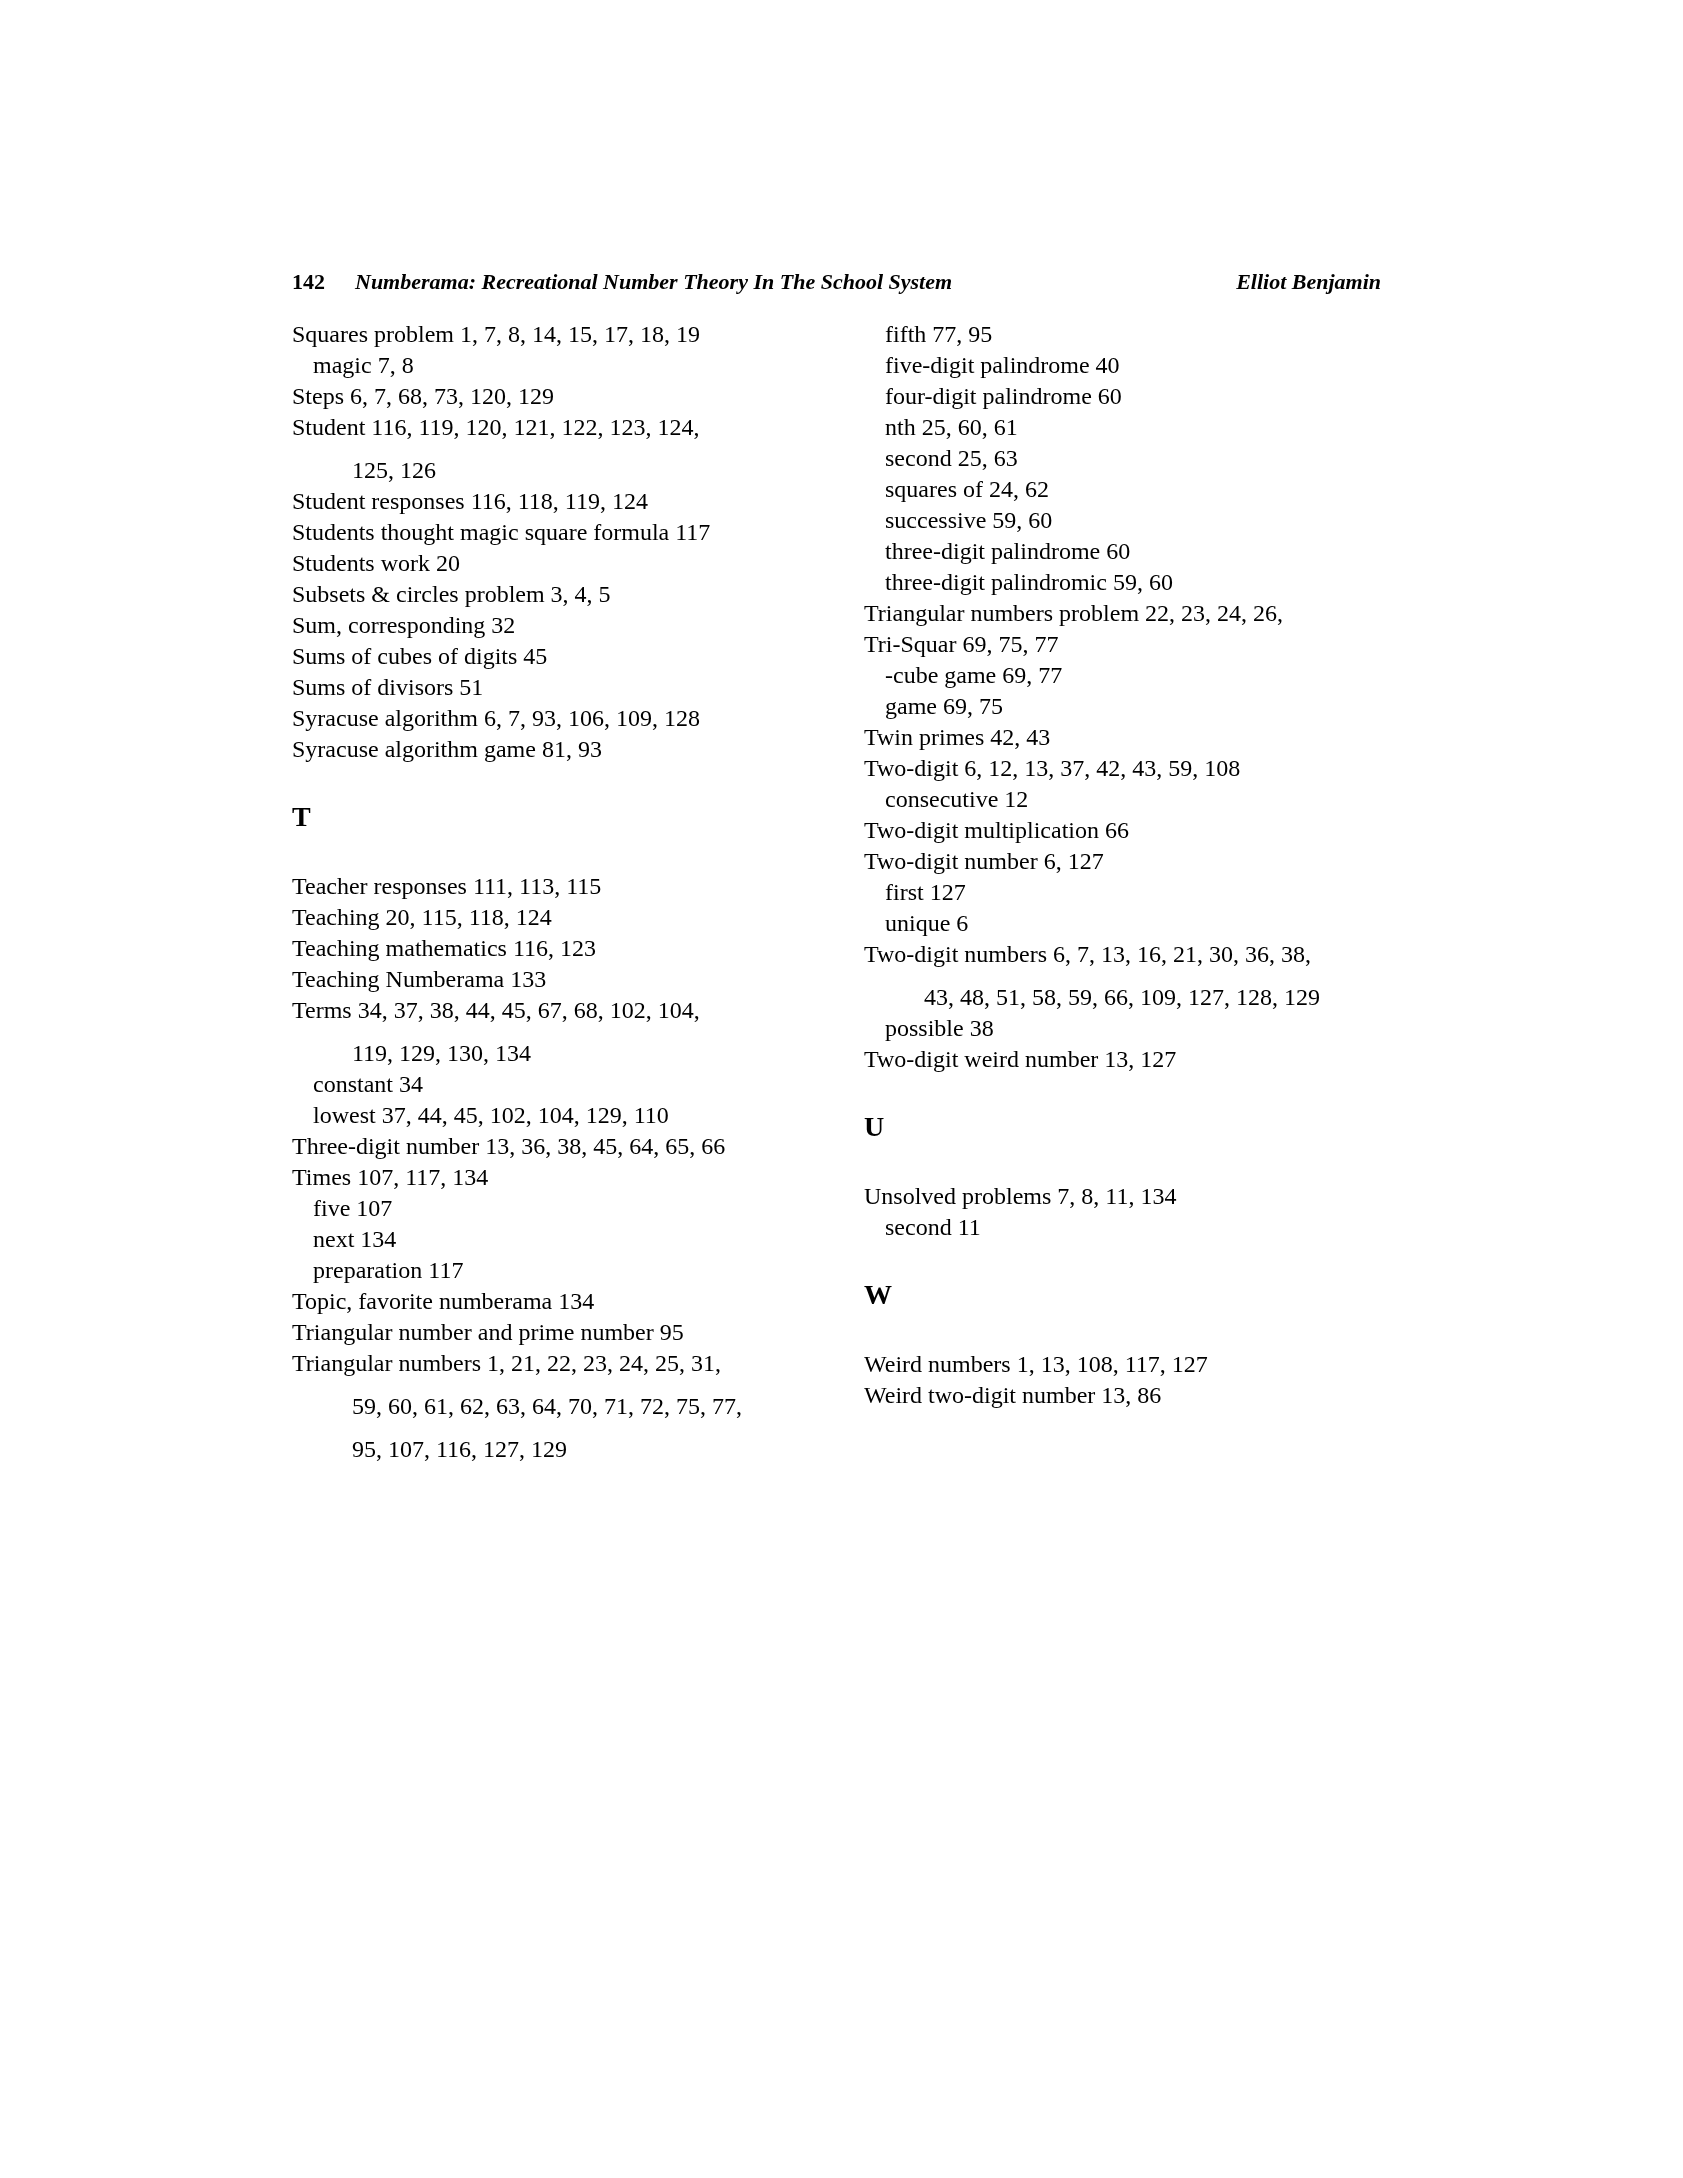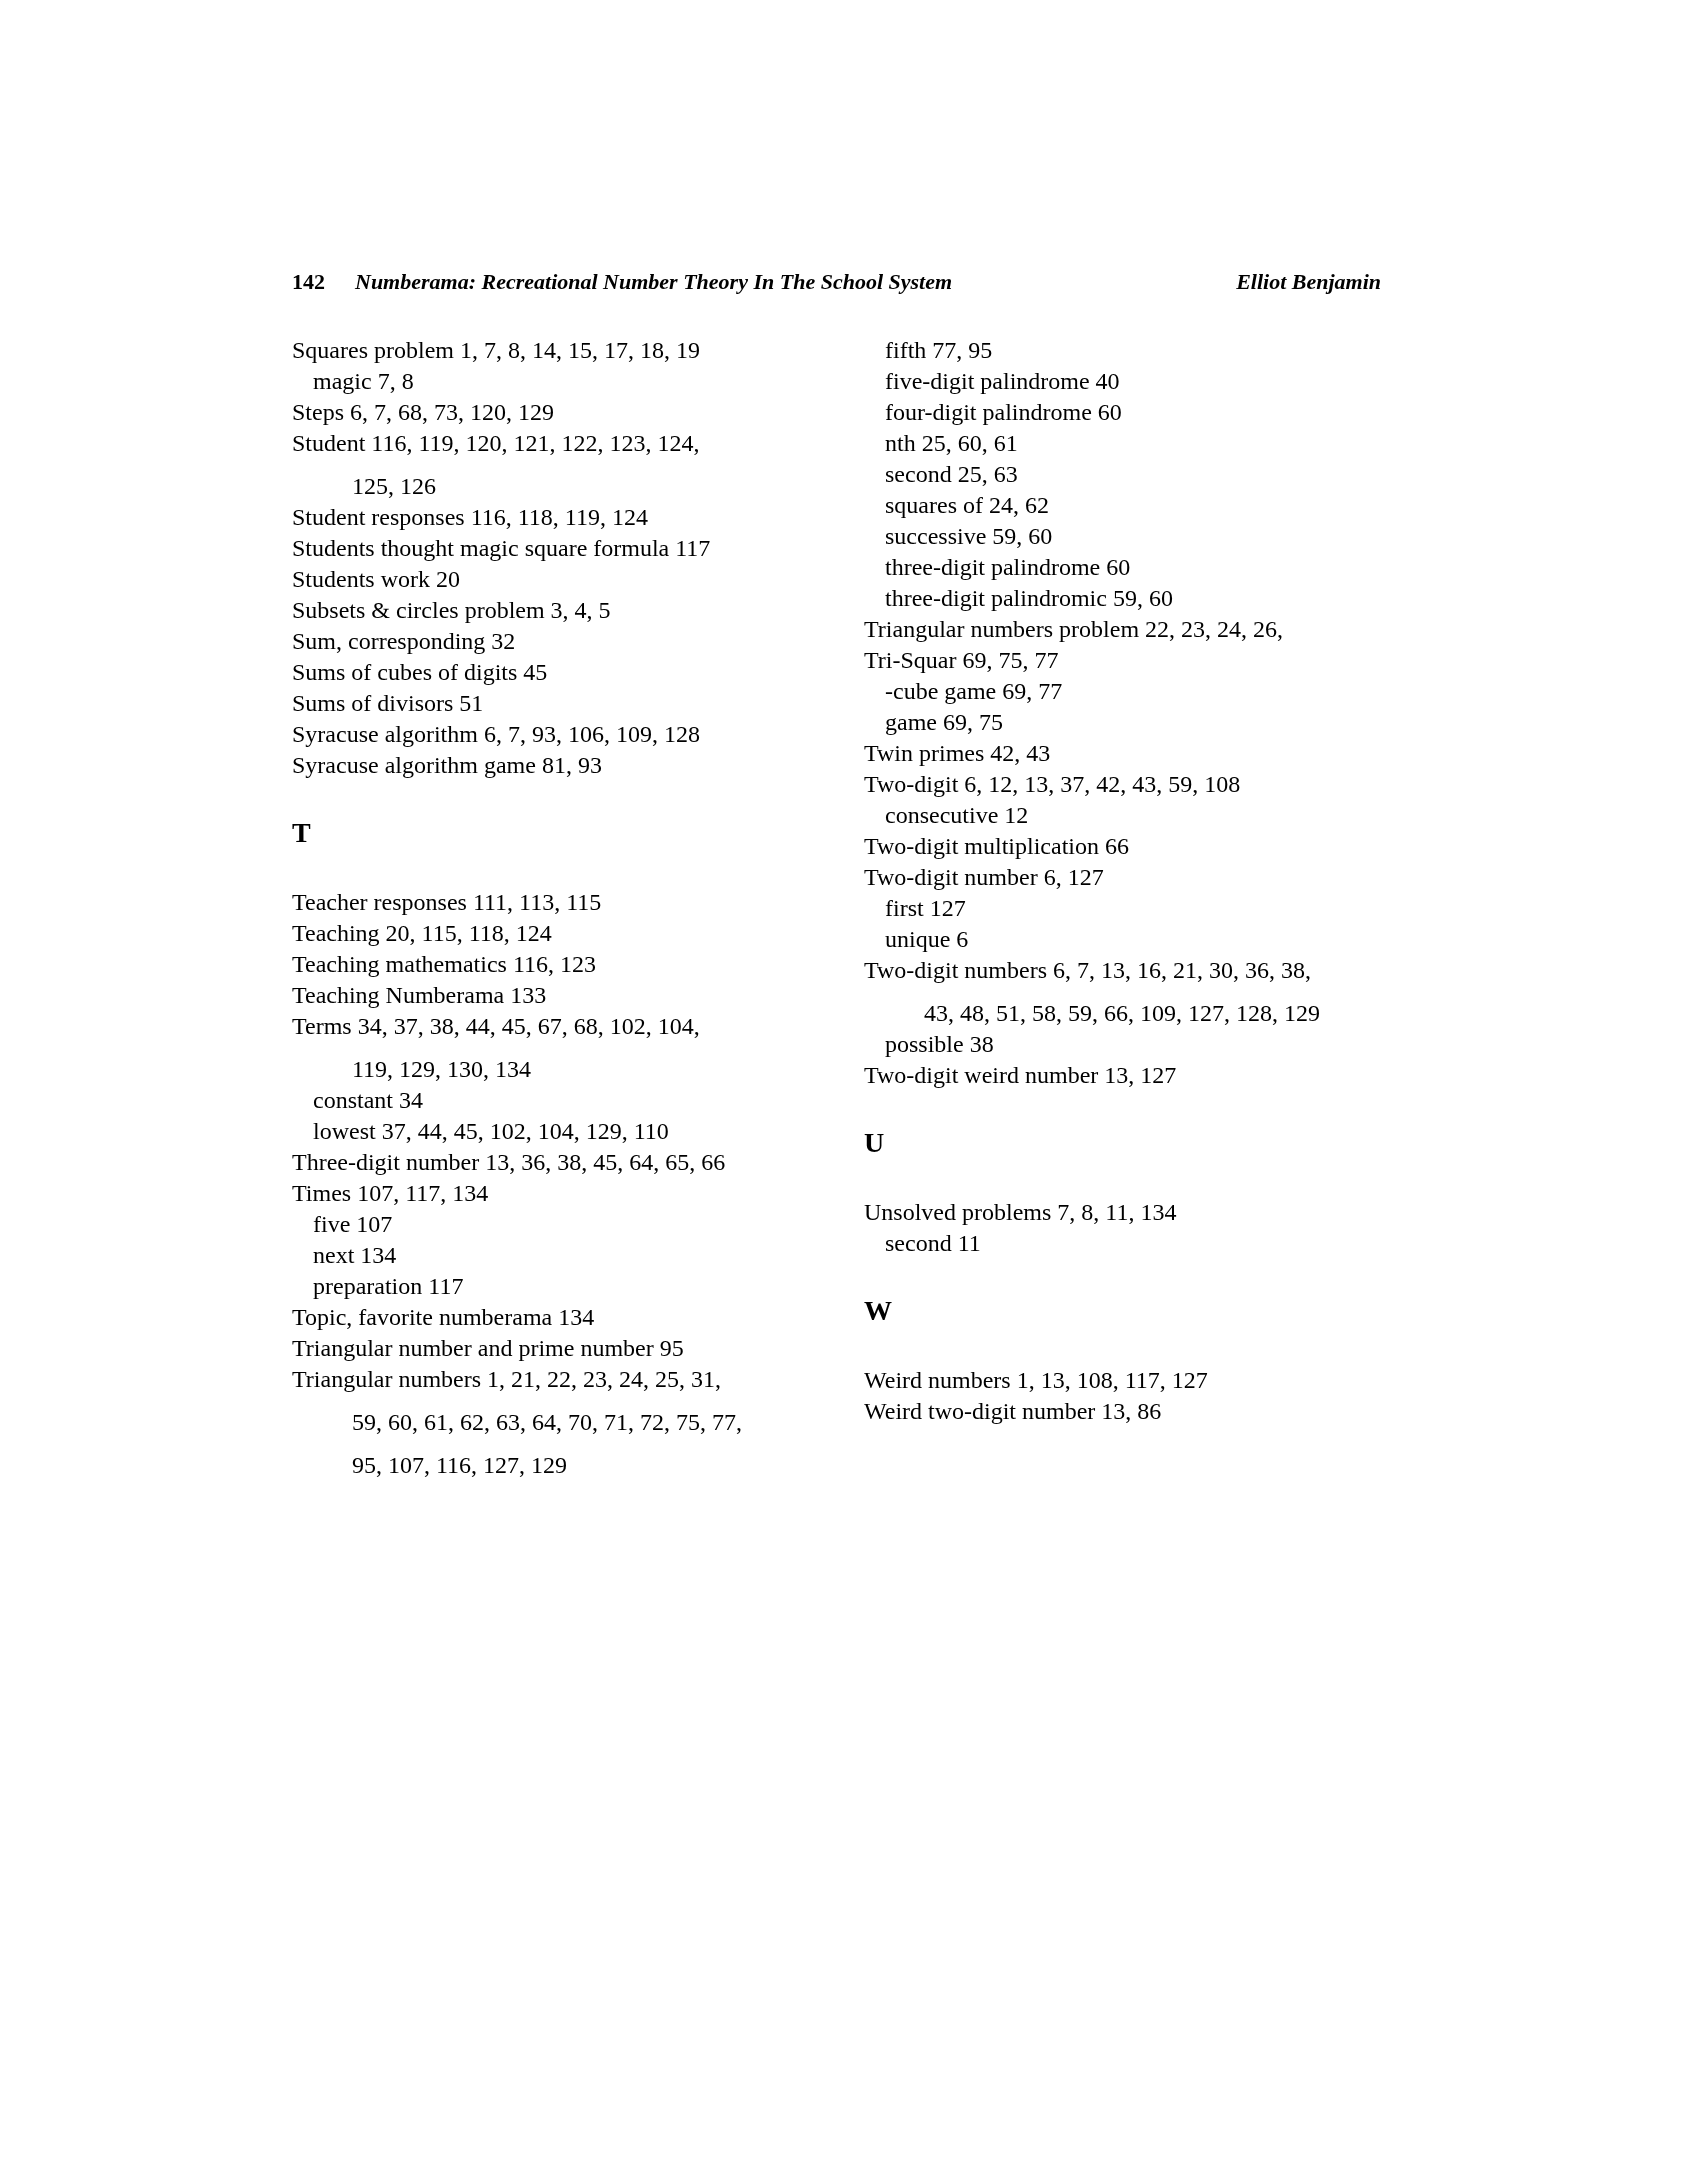--- a/index.html
+++ b/index.html
@@ -34,21 +34,21 @@
   .running-title {
     font-style: italic;
     flex: 1;
   }
   .author {
     font-style: italic;
   }
   .columns {
     position: absolute;
     left: 292px;
-    top: 335px;
+    top: 319px;
     display: flex;
   }
   .col {
     width: 572px;
   }
   .col + .col {
     width: 594px;
   }
   .entry {
     font-size: 24px;

